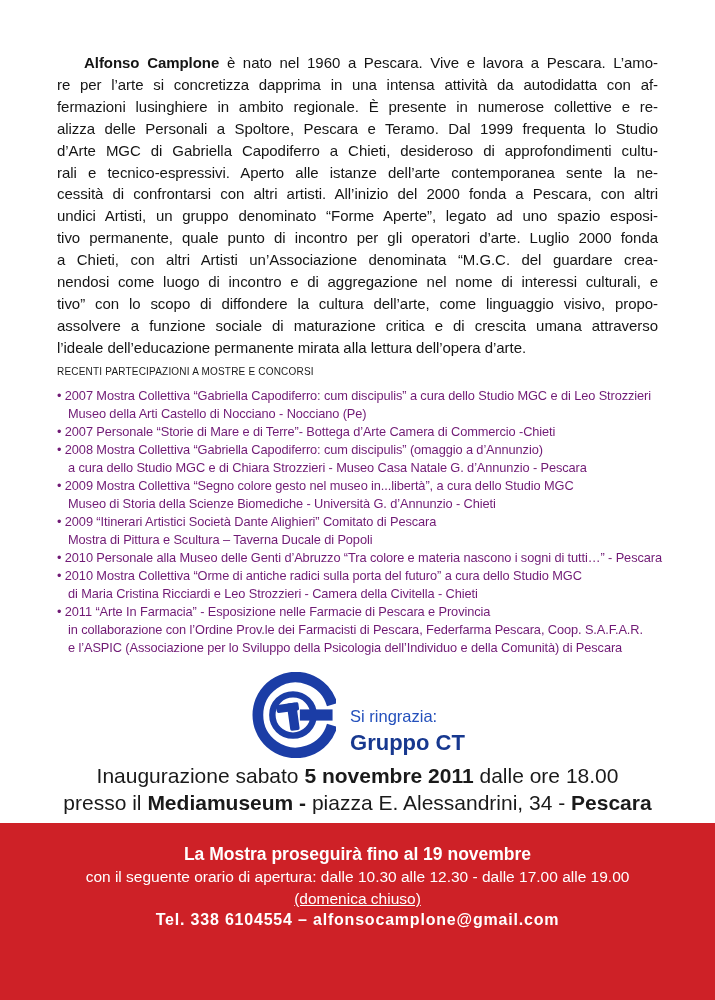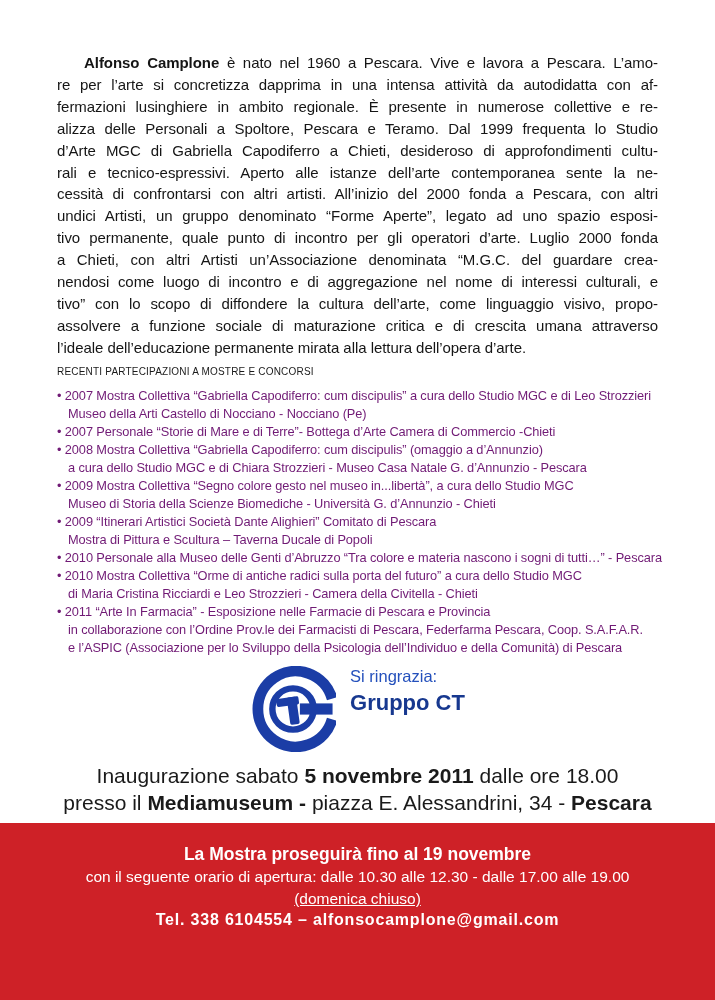--- a/index.html
+++ b/index.html
@@ -21,21 +21,21 @@
   
   .mostre-title{position:absolute;left:57px;top:366px;width:601px;
        font-size:10px;letter-spacing:0.2px;color:#1a1a1a;}
   .mostre-list{position:absolute;left:57px;top:387px;width:640px;
        font-size:12.8px;line-height:18px;letter-spacing:-0.1px;color:#701a75;}
   .mostre-line{white-space:nowrap;}
   .mostre-line.cont{padding-left:11px;}
 
   
   .sponsor{position:absolute;left:0;right:0;top:666px;height:92px;
-       display:flex;justify-content:center;align-items:flex-start;gap:14px;}
+       display:flex;justify-content:center;align-items:flex-end;gap:14px;}
   .sponsor-logo{width:86px;height:86px;flex:0 0 auto;}
   .sponsor-text{display:flex;flex-direction:column;justify-content:center;line-height:1.3;}
   .sponsor-thanks{font-size:16.5px;color:var(--blue-text);}
   .sponsor-name{font-size:22px;font-weight:bold;color:var(--blue-dark);margin-top:2px;}
   .sponsor-site{font-size:15.5px;color:var(--blue-text);margin-top:1px;}
 
   
   .inaug{position:absolute;left:0;right:0;top:762px;text-align:center;
        font-size:21px;line-height:27px;color:#1a1a1a;}
   .inaug b{font-weight:bold;}

